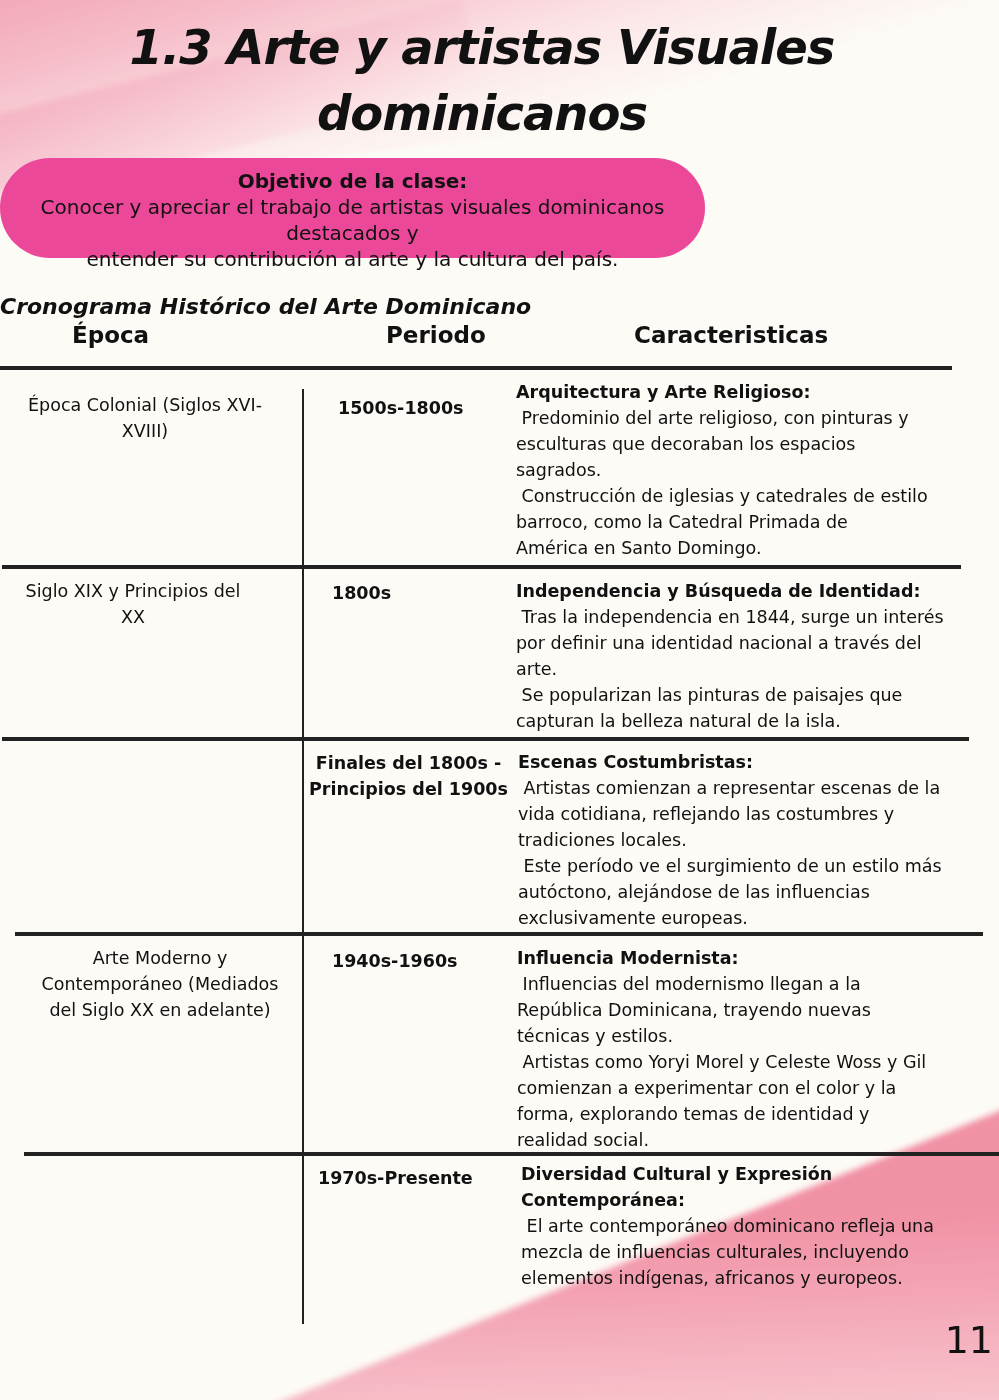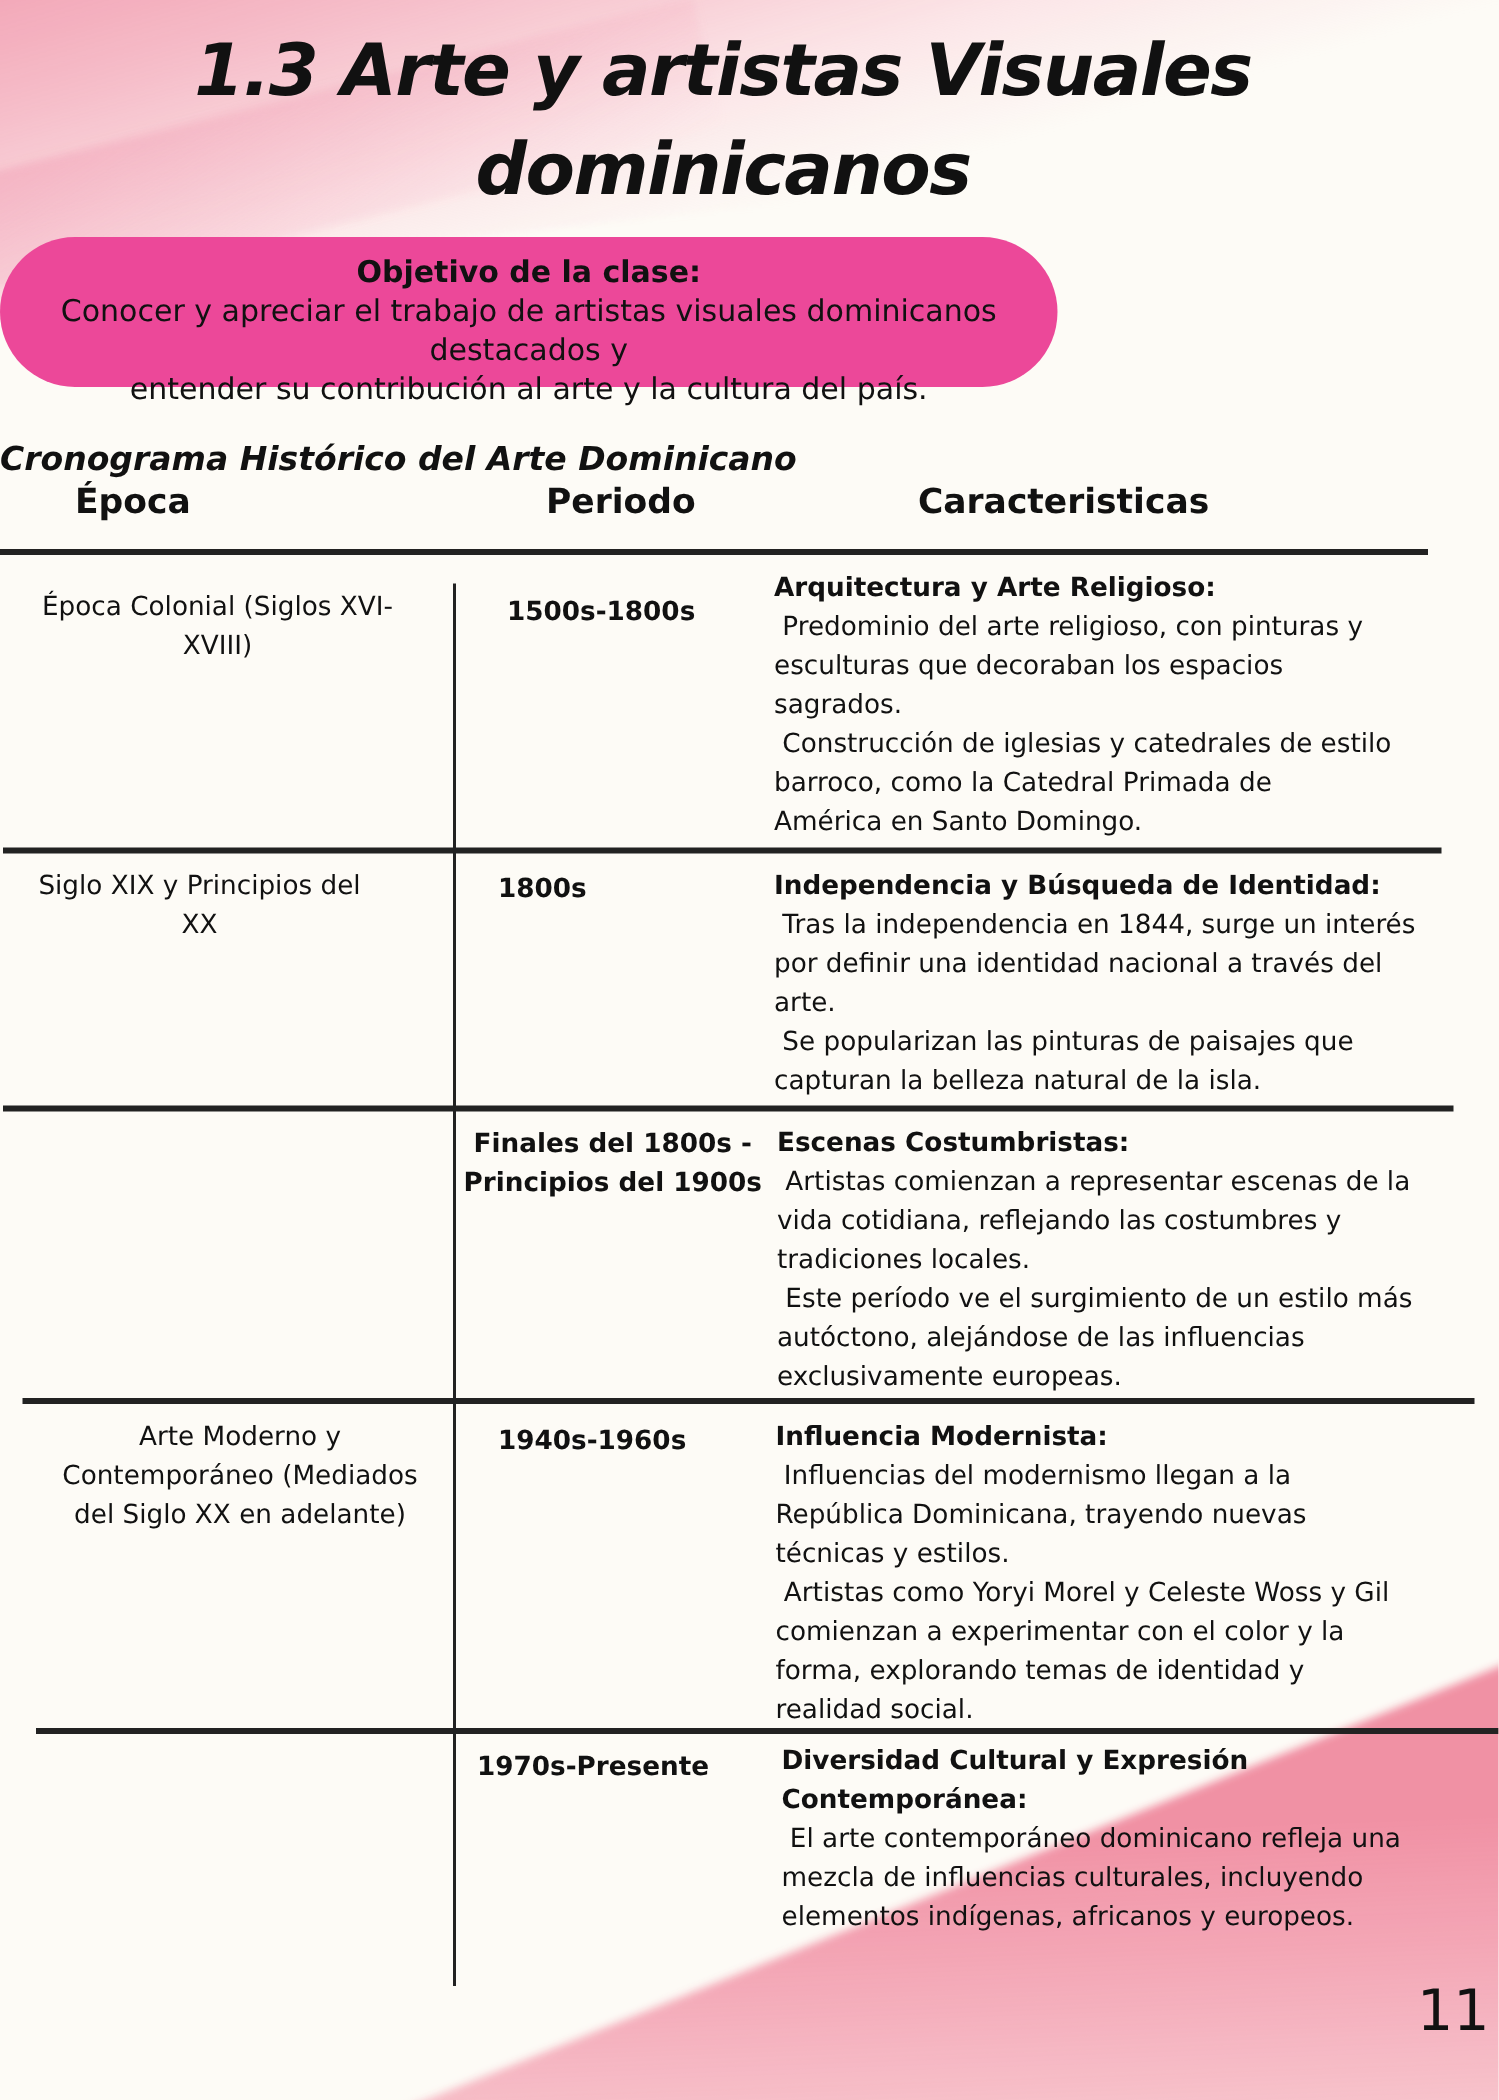--- a/index.html
+++ b/index.html
@@ -38,21 +38,21 @@
     font-family: "DejaVu Sans", sans-serif; font-size: 20px; line-height: 26px;
     padding-top: 10px; box-sizing: border-box;
   }
   .objective .obj-title { font-weight: bold; display: block; }
   .subtitle {
     position: absolute; left: 0; top: 276px; width: 926px; text-align: left;
     font-family: "DejaVu Sans", sans-serif; font-weight: bold; font-style: italic; font-size: 22px; margin-top: 18px;
   }
   .colhead {
     position: absolute; top: 322px; font-family: "DejaVu Sans", sans-serif;
-    font-weight: bold; font-size: 23px;
+    font-weight: bold; font-size: 23px; margin-left: 22px;
   }
   .hline { position: absolute; height: 4px; background: #222; }
   .vline { position: absolute; left: 302px; width: 2px; background: #222; }
   .cell {
     position: absolute; font-family: "DejaVu Sans", sans-serif; font-size: 17.5px; line-height: 26px;
   }
   .cell.bold { font-weight: bold; }
   .epoca { text-align: center; font-weight: normal; }
   .desc .dtitle { font-weight: bold; display: block; }
   .desc .para { display: block; white-space: pre-wrap; }

